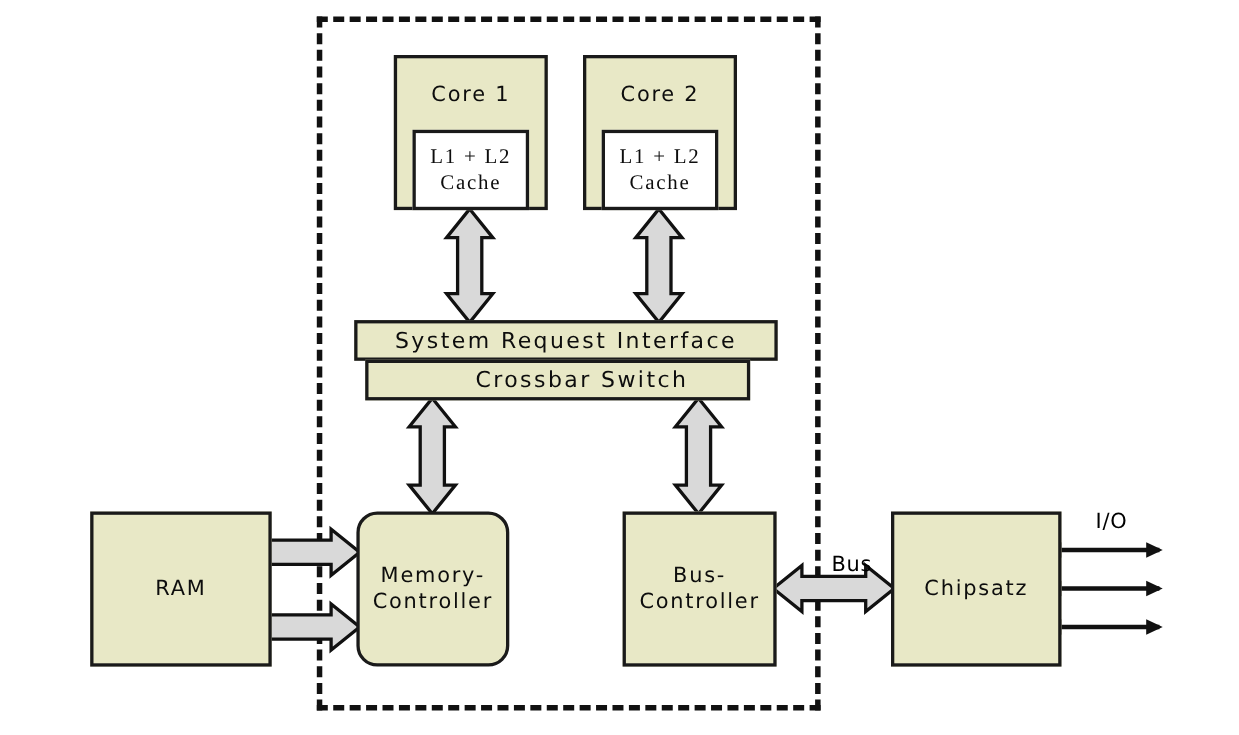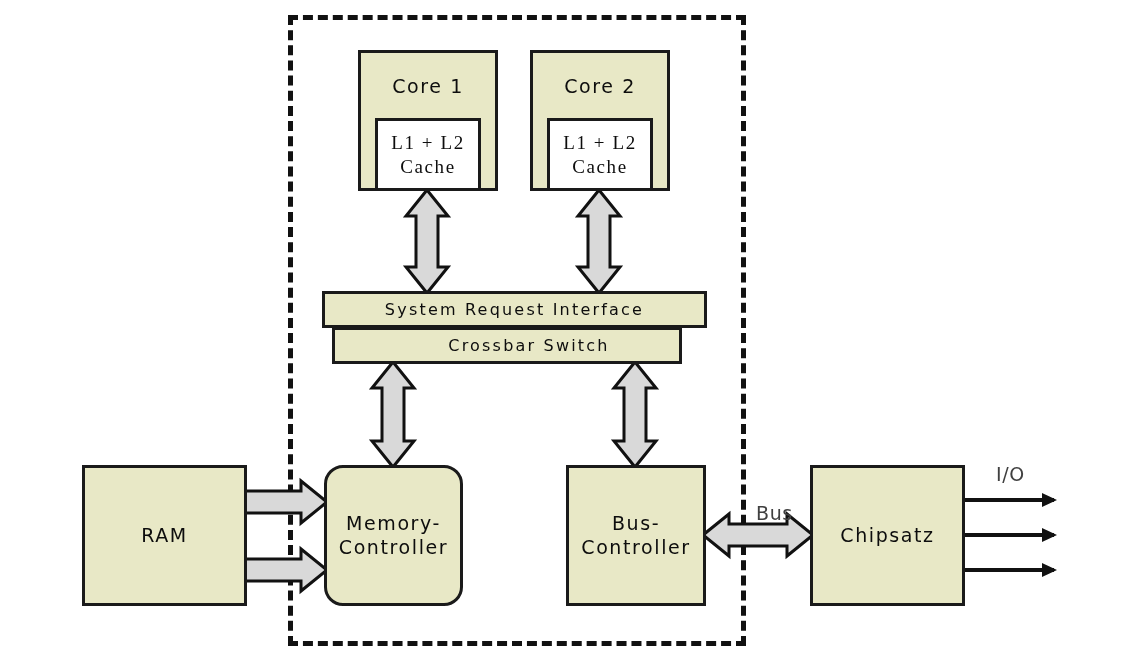--- a/index.html
+++ b/index.html
@@ -49,31 +49,31 @@
     align-items: flex-start;
     justify-content: center;
     padding-top: 22px;
     font-size: 19px;
   }
   .cache-box {
     font-size: 19px;
     letter-spacing: 1.6px;
   }
   .bar-box {
-    font-size: 16px;
+    font-size: 20px;
     letter-spacing: 2.2px;
   }
   .bottom-box {
     font-size: 19px;
   }
   
   .flabel {
     position: absolute;
     font-size: 19px;
-    color: #404040;
+    color: #000000;
     letter-spacing: 0.6px;
     white-space: nowrap;
   }
   
   .arrow {
     position: absolute;
   }
   .arrow svg {
     display: block;
     overflow: visible;

